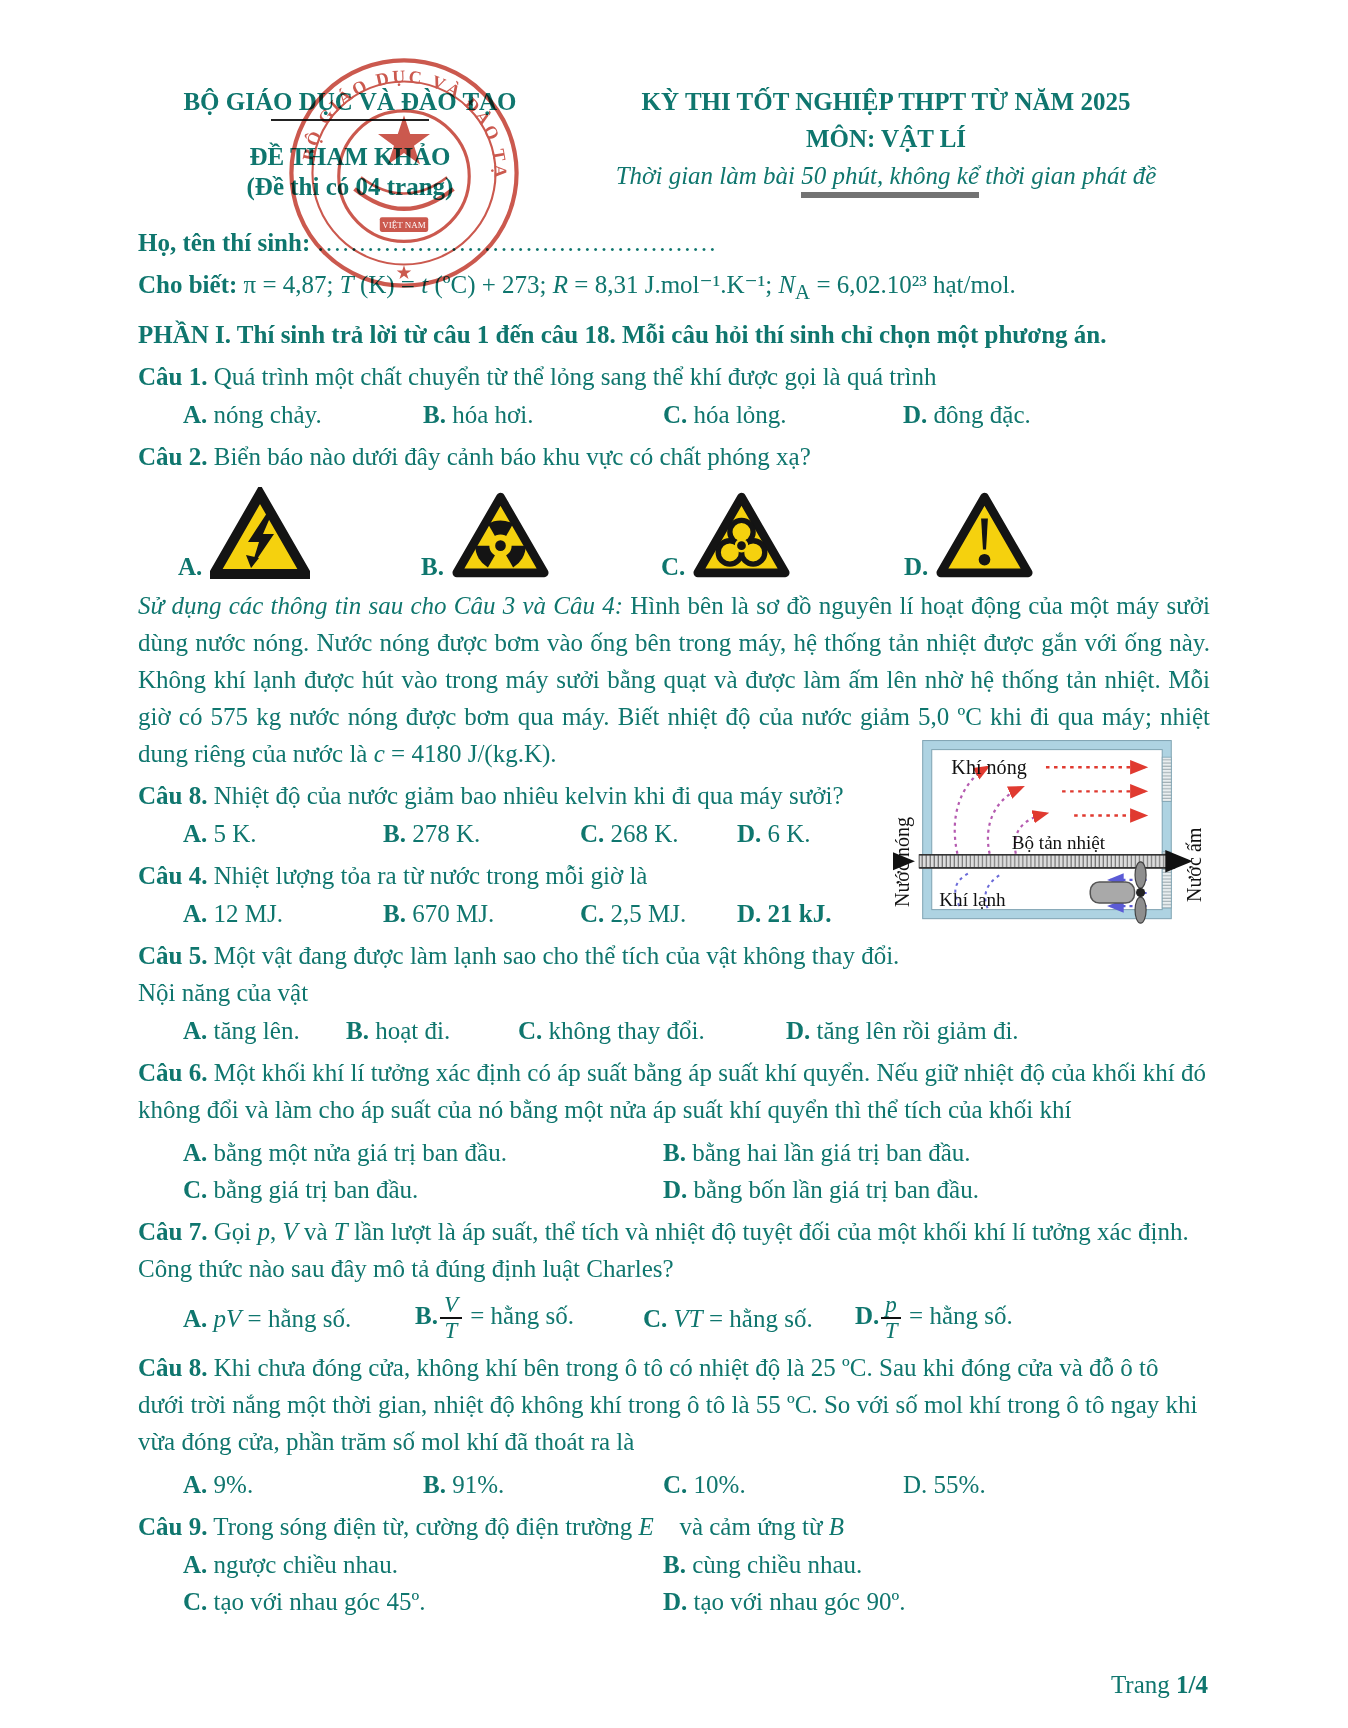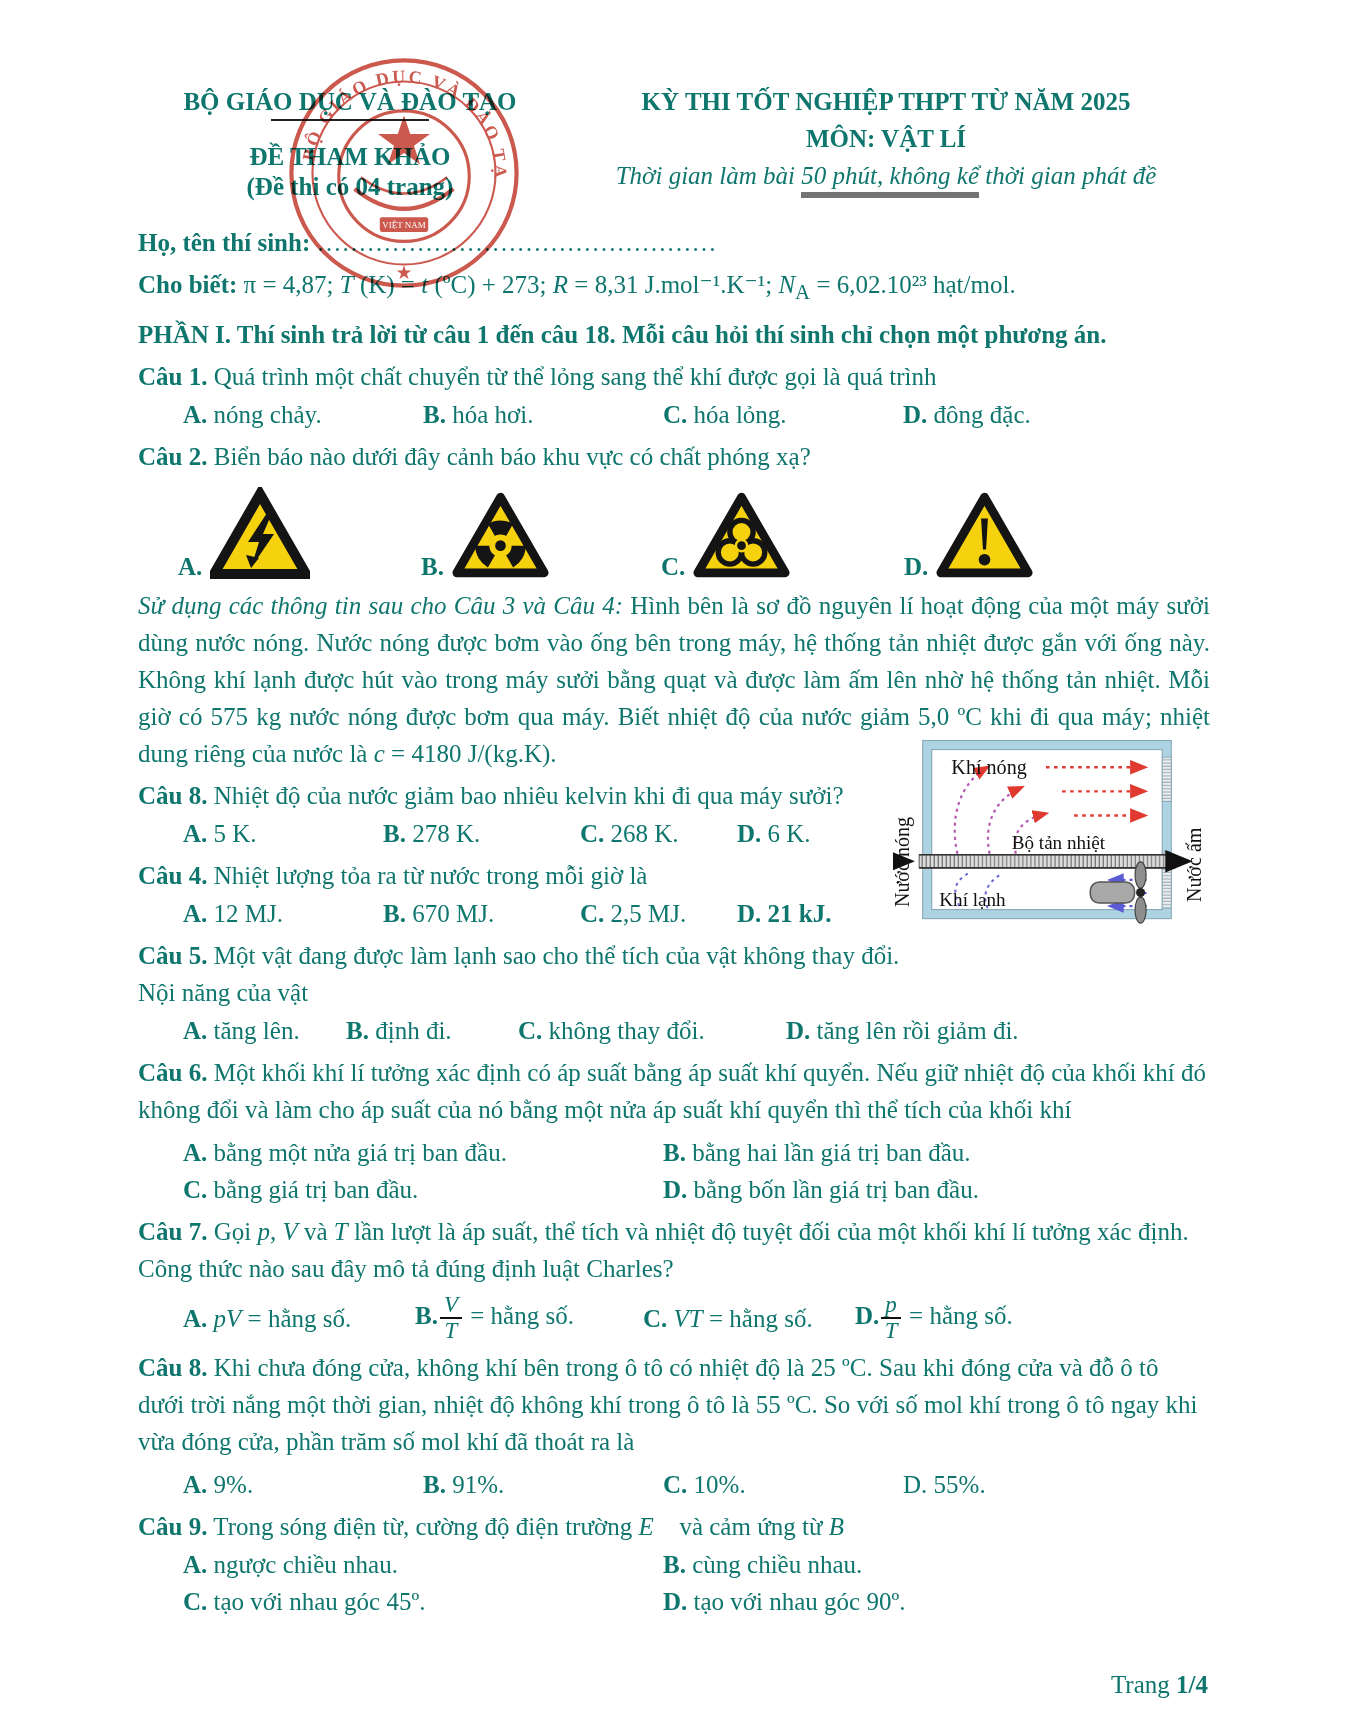--- a/index.html
+++ b/index.html
@@ -229,21 +229,21 @@
     <span><b class="ok">C.</b> <span>2,5 MJ.</span></span>
     <span><b class="ok">D.</b> <span class="ok">21 kJ.</span></span>
   </div>
 
   <div class="q">
       <span class="q-narrow" style="display:block;"><b>Câu 5.</b><span> Một vật đang được làm lạnh sao cho thể tích của vật không thay đổi.</span></span>
       <span style="display:block;">Nội năng của vật</span>
     </div>
   <div class="opts opts-5">
     <span><b class="ok">A.</b> <span>tăng lên.</span></span>
-    <span><b class="ok">B.</b> <span>định đi.</span></span>
+    <span><b class="ok">B.</b> <span>hoạt đi.</span></span>
     <span><b class="ok">C.</b> <span>không thay đổi.</span></span>
     <span><b class="ok">D.</b> <span>tăng lên rồi giảm đi.</span></span>
   </div>
 
   <div class="q"><b>Câu 6.</b><span> Một khối khí lí tưởng xác định có áp suất bằng áp suất khí quyển. Nếu giữ nhiệt độ của khối khí đó không đổi và làm cho áp suất của nó bằng một nửa áp suất khí quyển thì thể tích của khối khí</span></div>
   <div class="opts opts-2col" style="margin-top:6px;">
     <span><b class="ok">A.</b> <span>bằng một nửa giá trị ban đầu.</span></span>
     <span><b class="ok">B.</b> <span>bằng hai lần giá trị ban đầu.</span></span>
     <span><b class="ok">C.</b> <span>bằng giá trị ban đầu.</span></span>
     <span><b class="ok">D.</b> <span>bằng bốn lần giá trị ban đầu.</span></span>

